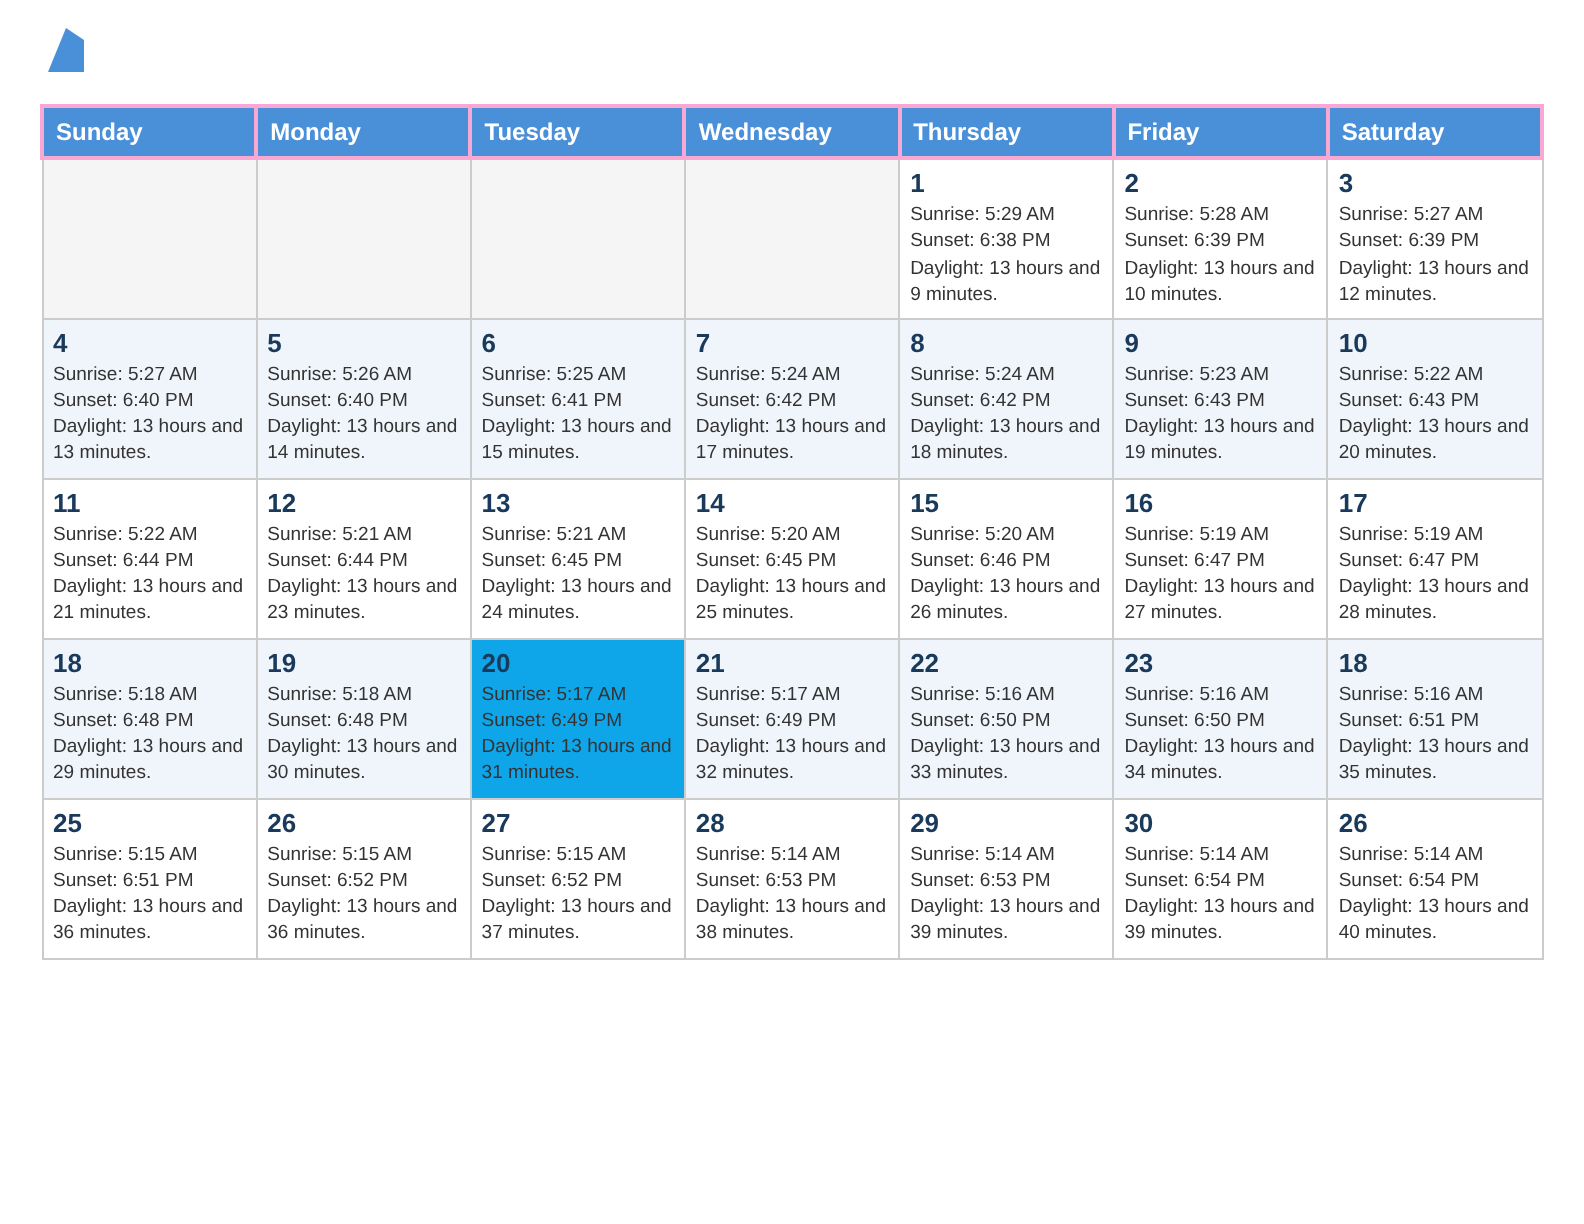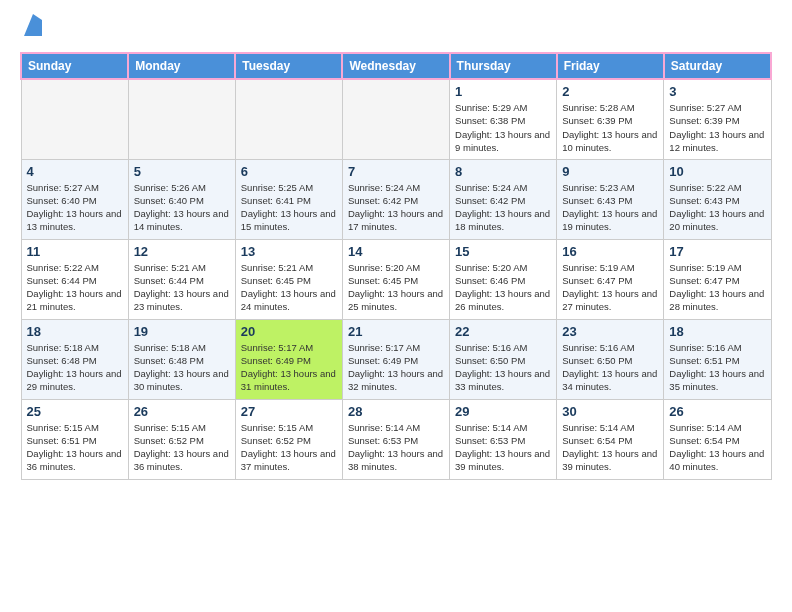--- a/index.html
+++ b/index.html
@@ -200,21 +200,21 @@
       </tr>
       <tr>
         <td style="background: rgb(240, 245, 251);">
           <span class="day-num">18</span>
           <div class="cell-text">Sunrise: 5:18 AM<br>Sunset: 6:48 PM<br>Daylight: 13 hours and 29 minutes.</div>
         </td>
         <td style="background: rgb(240, 245, 251);">
           <span class="day-num">19</span>
           <div class="cell-text">Sunrise: 5:18 AM<br>Sunset: 6:48 PM<br>Daylight: 13 hours and 30 minutes.</div>
         </td>
-        <td style="background: #bef264;">
+        <td style="background: #0ea5e9;">
           <span class="day-num">20</span>
           <div class="cell-text">Sunrise: 5:17 AM<br>Sunset: 6:49 PM<br>Daylight: 13 hours and 31 minutes.</div>
         </td>
         <td style="background: rgb(240, 245, 251);">
           <span class="day-num">21</span>
           <div class="cell-text">Sunrise: 5:17 AM<br>Sunset: 6:49 PM<br>Daylight: 13 hours and 32 minutes.</div>
         </td>
         <td style="background: rgb(240, 245, 251);">
           <span class="day-num">22</span>
           <div class="cell-text">Sunrise: 5:16 AM<br>Sunset: 6:50 PM<br>Daylight: 13 hours and 33 minutes.</div>

